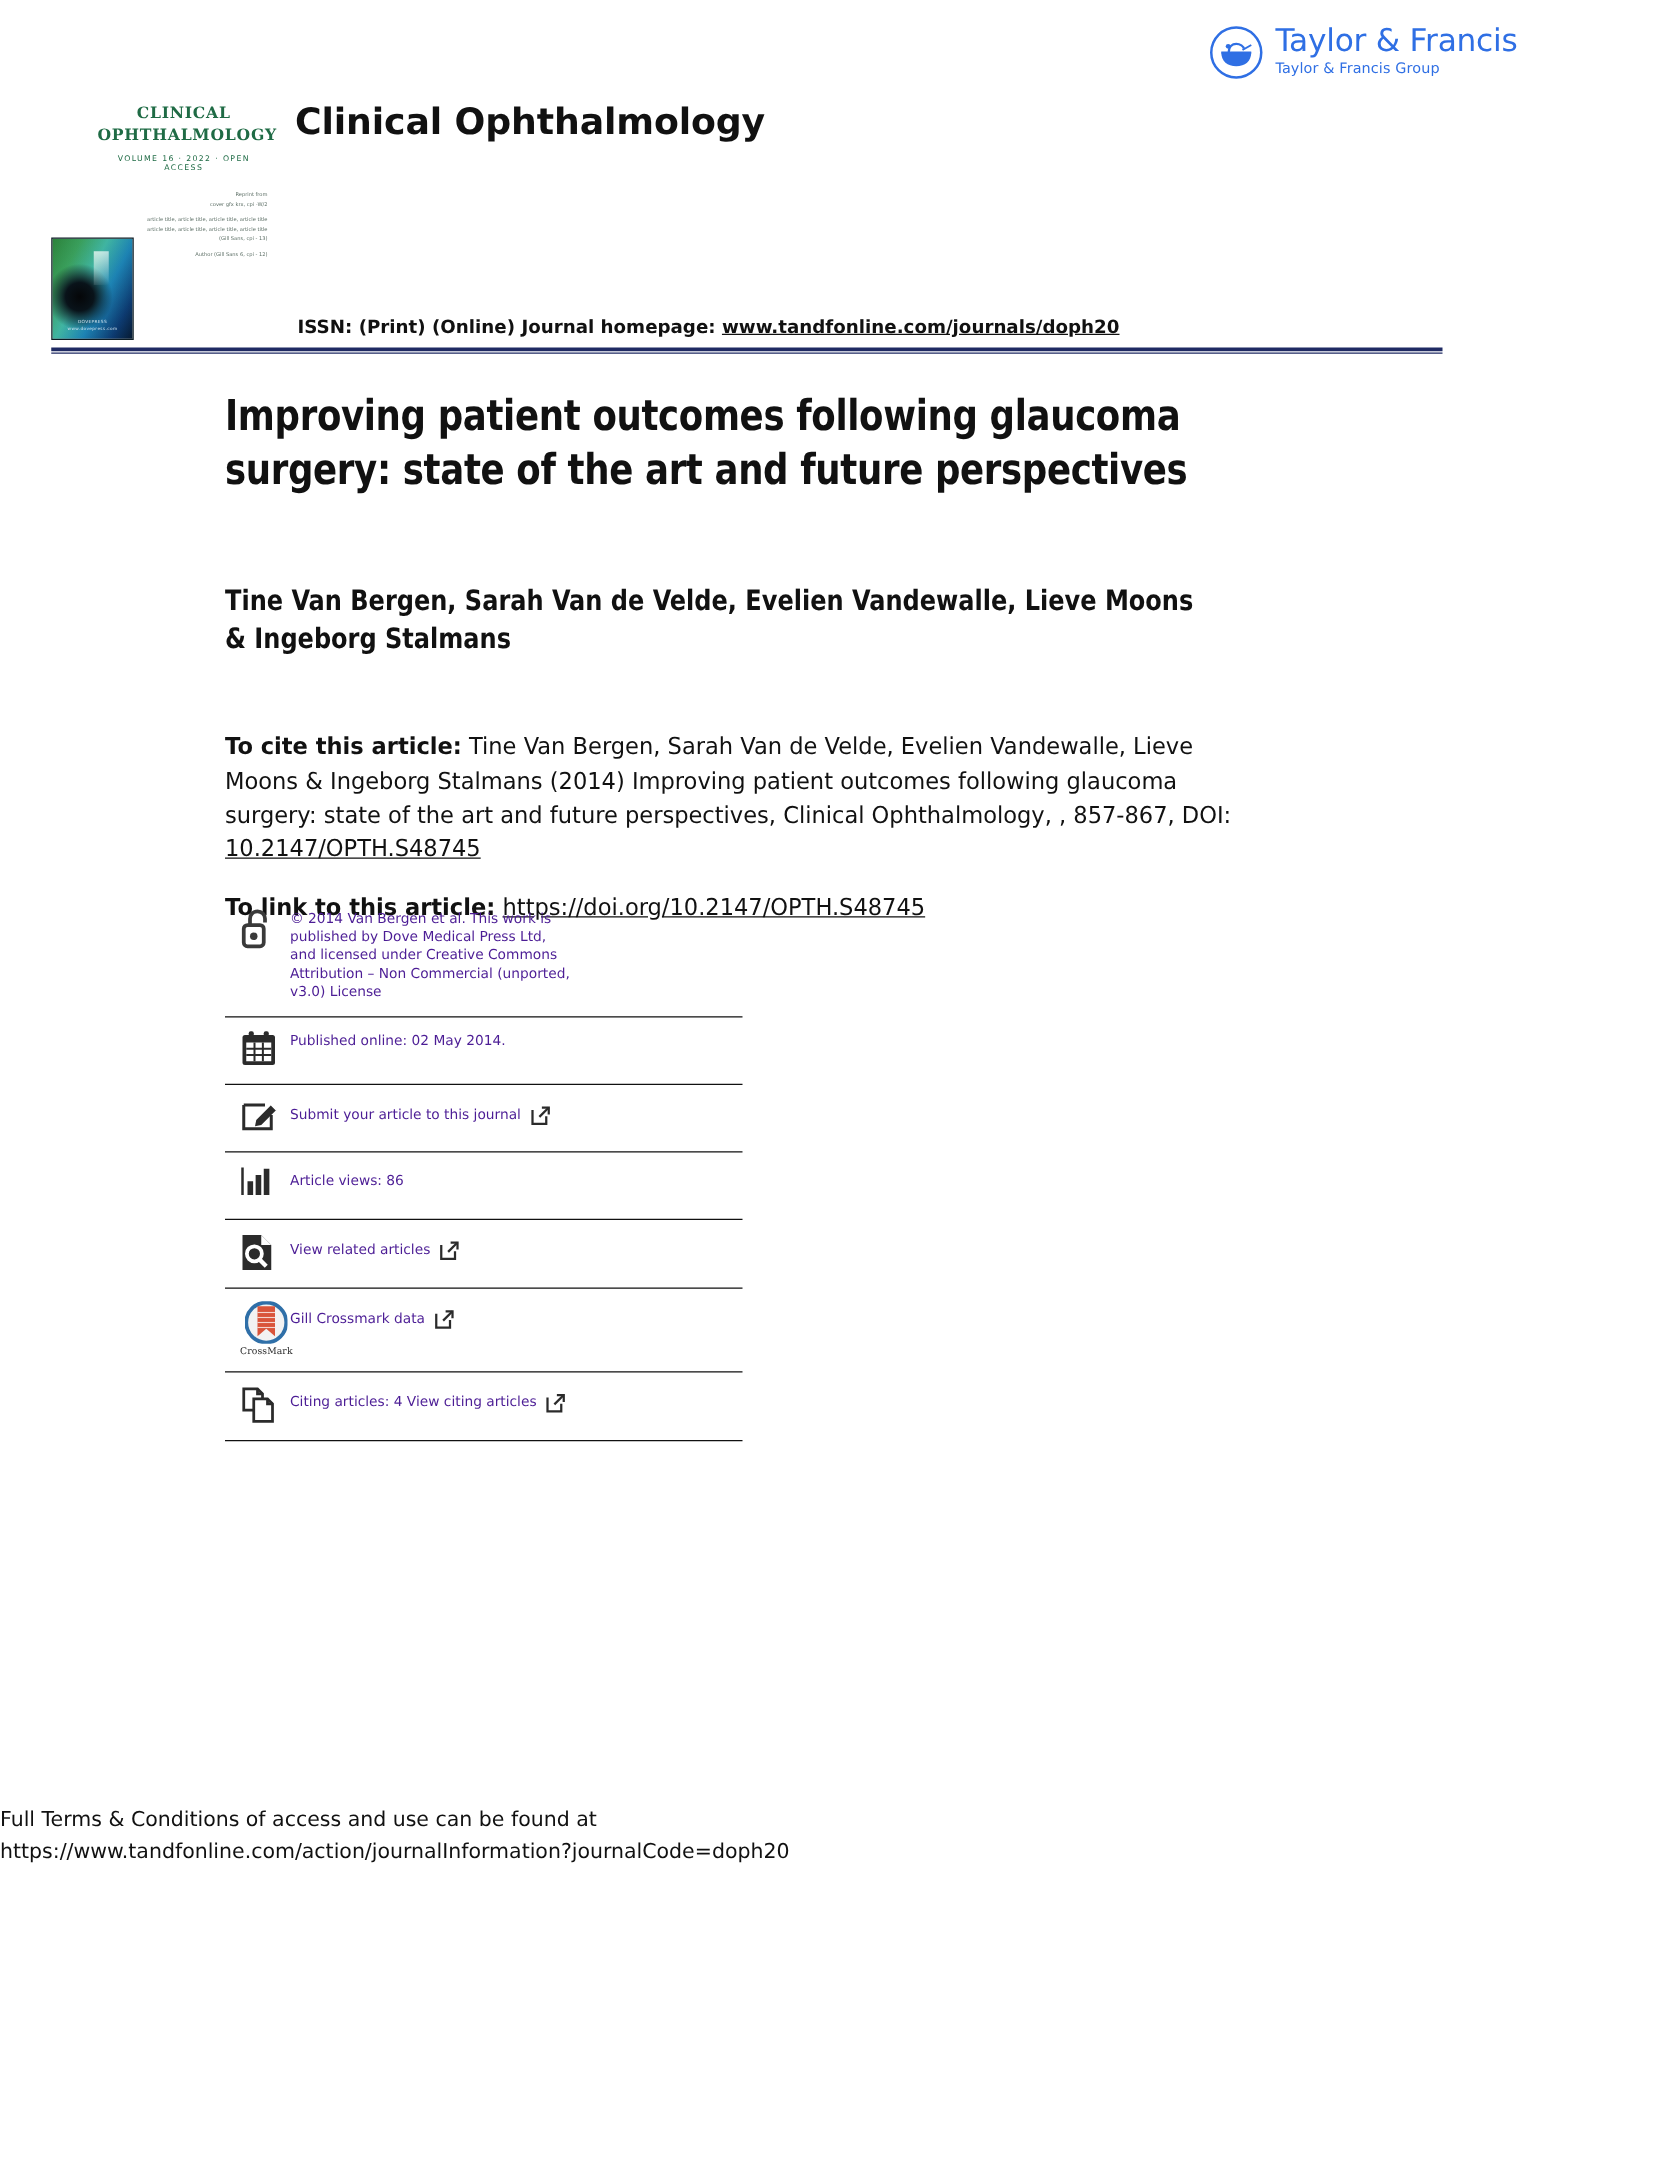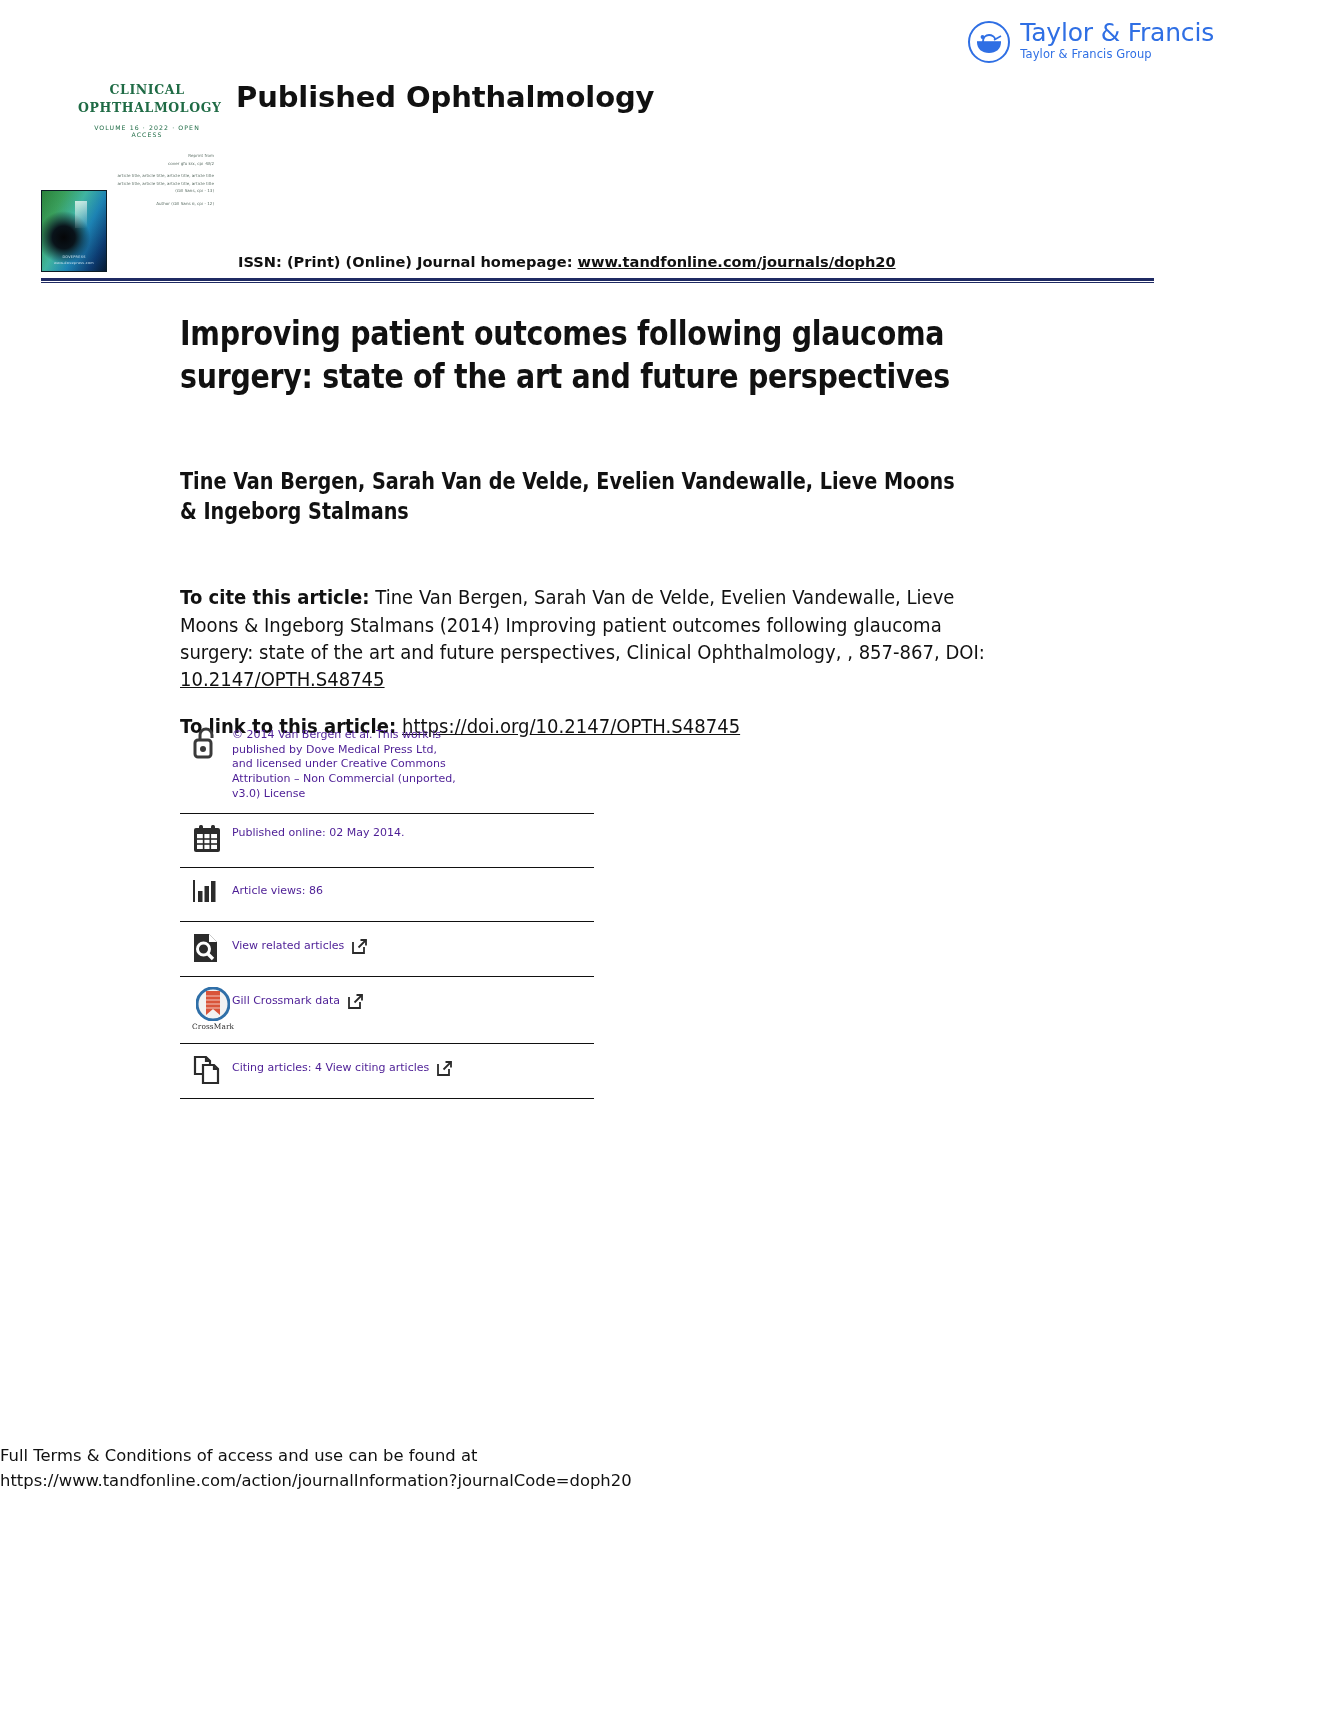--- a/index.html
+++ b/index.html
@@ -300,21 +300,21 @@
         <div>(Gill Sans, cpi - 13)</div>
         <div class="sp"></div>
         <div>Author (Gill Sans 6, cpi - 12)</div>
       </div>
   </div>
   <div class="cover-eye">
     <div class="cover-eye-caption">DOVEPRESS<br>www.dovepress.com</div>
   </div>
 </div>
 
-<div class="masthead-title">Published Ophthalmology</div>
+<div class="masthead-title">Clinical Ophthalmology</div>
 
 <div class="issn-line">
   <span>ISSN: (Print) (Online) Journal homepage: </span><a class="homepage-link" href="#">www.tandfonline.com/journals/doph20</a>
 </div>
 
 <div class="rule-top"></div>
 <div class="rule-top-thin"></div>
 
 <div class="article">
   <h1 class="art-title">Improving patient outcomes following glaucoma surgery: state of the art and future perspectives</h1>
@@ -353,20 +353,37 @@
           <line x1="11.6" y1="10" x2="11.6" y2="25"></line>
           <line x1="18.3" y1="10" x2="18.3" y2="25"></line>
           <line x1="5" y1="15" x2="25" y2="15"></line>
           <line x1="5" y1="20" x2="25" y2="20"></line>
         </g>
       </svg>
     </div>
     <div class="meta-text">Published online: 02 May 2014.</div>
   </div>
 
+  <div class="meta-row divided">
+    <div class="meta-icon">
+      <svg width="32" height="30" viewBox="0 0 32 30">
+        <path d="M3 6 L20 6 M3 6 L3 25 L25 25 L25 14" fill="none" stroke="#2b2b2b" stroke-width="2.4"></path>
+        <path d="M13 18 L25 6 L29 10 L17 22 L12 23 Z" fill="#2b2b2b"></path>
+        <path d="M25 6 L29 10" stroke="#ffffff" stroke-width="1"></path>
+      </svg>
+    </div>
+    <div class="meta-text inline">
+      <span>Submit your article to this journal</span>
+      <svg class="ext-arrow" width="17" height="17" viewBox="0 0 17 17">
+        <path d="M2 4 L2 15 L13 15 L13 9" fill="none" stroke="#2b2b2b" stroke-width="1.8"></path>
+        <path d="M7.5 9.5 L15 2" stroke="#2b2b2b" stroke-width="1.8"></path>
+        <path d="M9.5 2 L15 2 L15 7.5" fill="none" stroke="#2b2b2b" stroke-width="1.8"></path>
+      </svg>
+    </div>
+  </div>
 
   <div class="meta-row divided">
     <div class="meta-icon">
       <svg width="30" height="26" viewBox="0 0 30 26">
         <line x1="2" y1="2" x2="2" y2="24" stroke="#2b2b2b" stroke-width="2"></line>
         <rect x="6" y="13" width="4.5" height="11" fill="#2b2b2b"></rect>
         <rect x="12.5" y="8" width="4.5" height="16" fill="#2b2b2b"></rect>
         <rect x="19" y="3" width="4.5" height="21" fill="#2b2b2b"></rect>
       </svg>
     </div>

